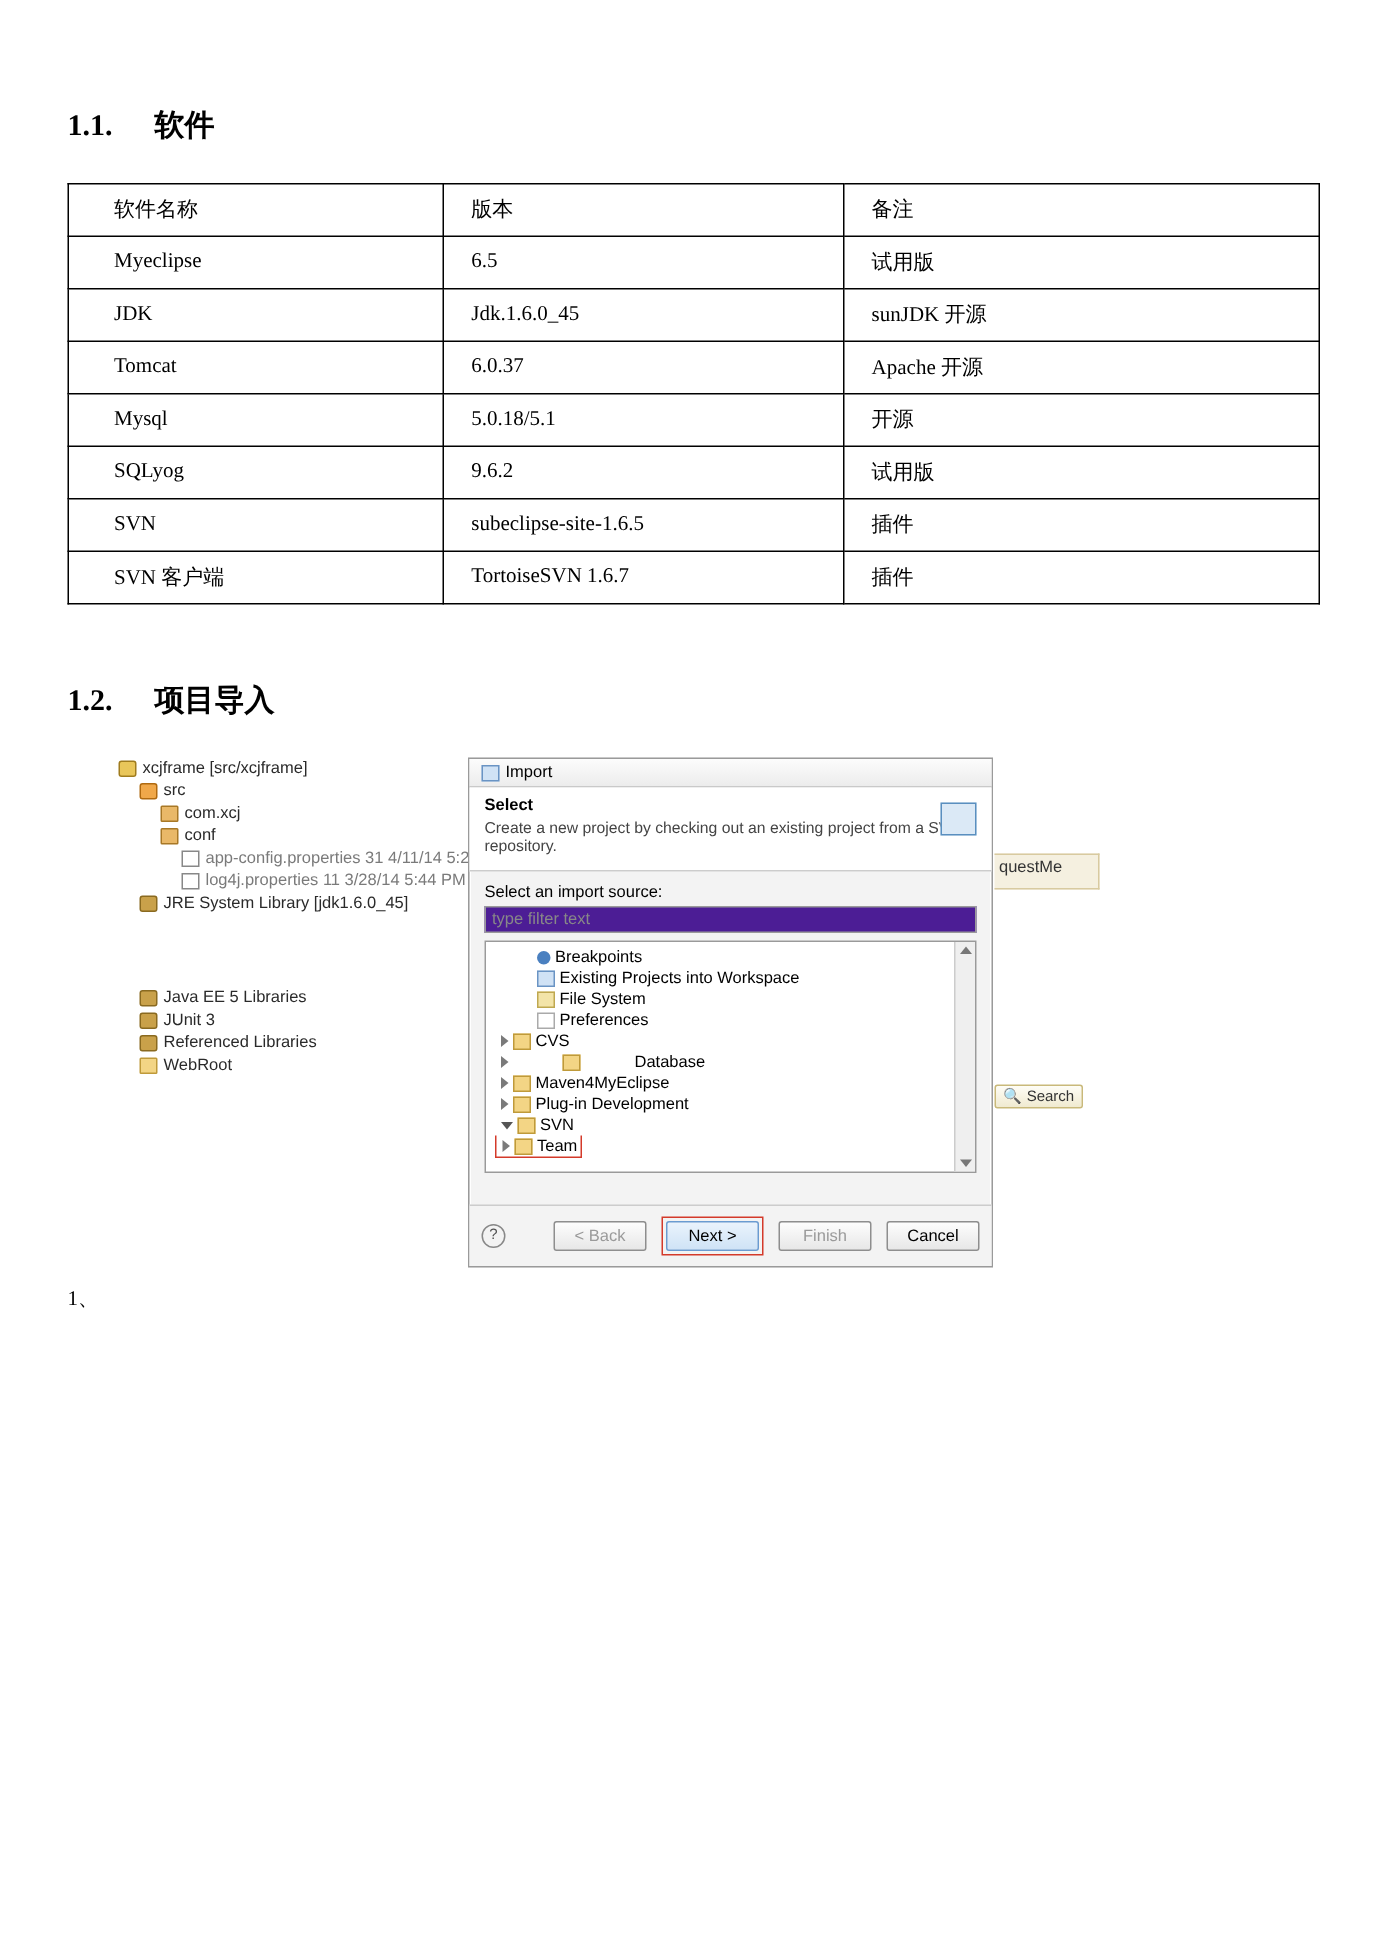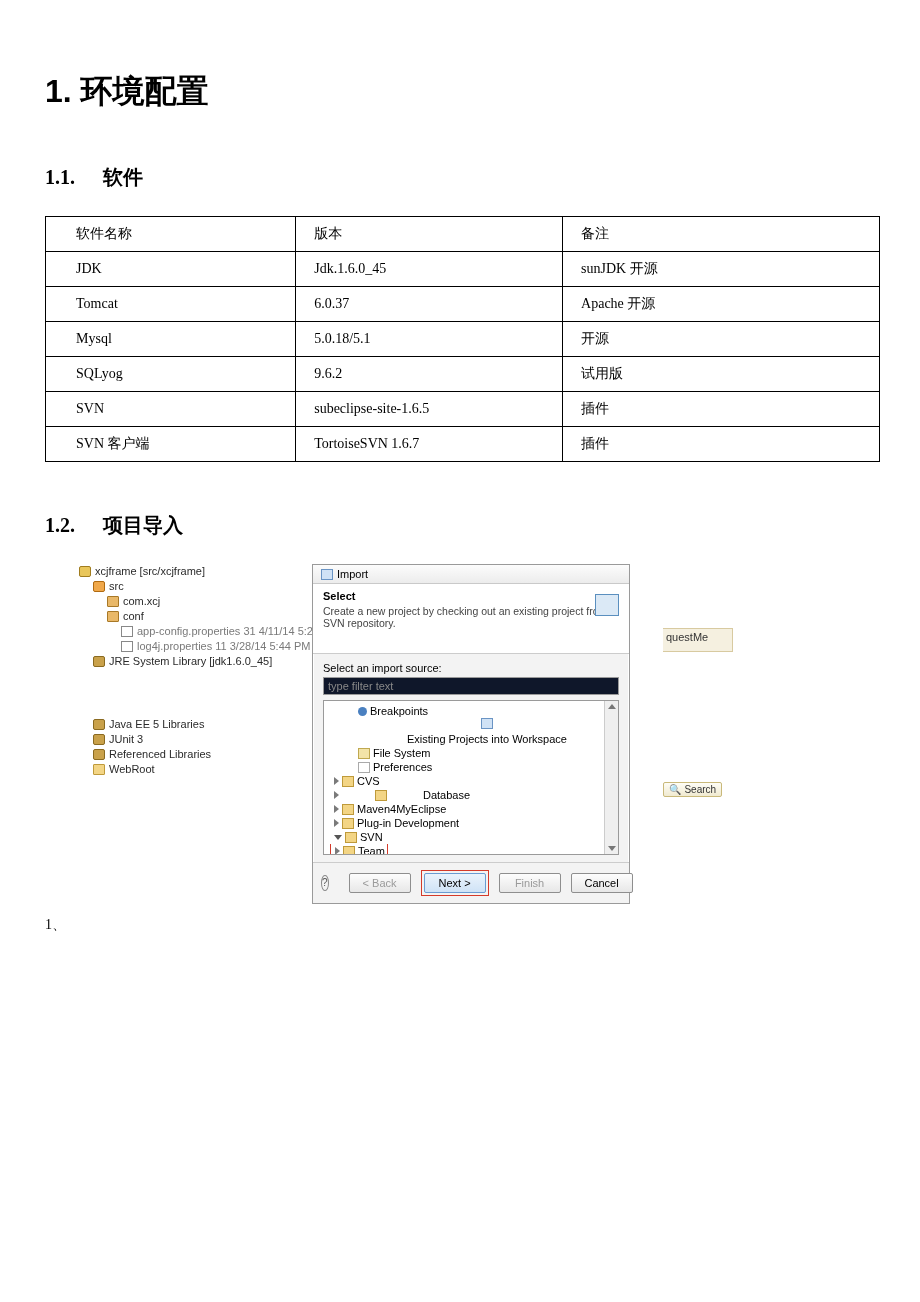--- a/index.html
+++ b/index.html
@@ -60,48 +60,48 @@
   .ic { display:inline-block; width:12px; height:11px; flex:none; }
   .ic-proj   { background:#e9c65a; border:1px solid #a07c1e; border-radius:2px;}
   .ic-pkgroot{ background:#f0a84a; border:1px solid #b06a10; border-radius:2px;}
   .ic-pkg    { background:#e9b868; border:1px solid #a87826; border-radius:1px;}
   .ic-file   { background:#fff; border:1px solid #888;}
   .ic-lib    { background:#c9a14a; border:1px solid #8a6a20; border-radius:2px;}
   .ic-fold   { background:#f3d585; border:1px solid #bf9a3a; border-radius:1px;}
   .muted { color:#7a7a7a; }
   .dialog {
     position:absolute; left:235px; top:0;
-    width:318px; height:340px;
+    width:350px; height:340px;
     background:#f3f3f3;
     border:1px solid #9a9a9a;
     box-shadow:0 0 0 1px #fff inset;
     font-size:11px;
   }
   .dialog .title {
     background:linear-gradient(#fcfcfc,#ececec);
     border-bottom:1px solid #c9c9c9;
     padding:3px 8px;
     font-weight:normal;
     display:flex; align-items:center; gap:4px;
   }
   .dialog .banner {
     background:#fff; border-bottom:1px solid #ccc;
-    padding:6px 10px 24px 10px;
+    padding:6px 10px 10px 10px;
     position:relative;
   }
   .dialog .banner .h { font-weight:bold; font-size:11px; }
   .dialog .banner .d { color:#444; font-size:10.5px; margin-top:3px;}
   .dialog .banner .bicon {
     position:absolute; right:10px; top:10px; width:24px; height:22px;
     border:1px solid #5a8fbf; background:#dbe9f6;
   }
   .dialog .body { padding:8px 10px; }
   .dialog .body .lbl { font-size:11px; }
   .dialog .filter {
-    border:1px solid #9a9a9a; background:#0f172a;
+    border:1px solid #9a9a9a; background:#4c1d95;
     padding:2px 4px; color:#888; margin:3px 0 5px 0; font-size:11px;
   }
   .dialog .treebox {
     border:1px solid #9a9a9a; background:#fff; height:155px;
     padding:3px 2px 3px 6px; overflow:hidden; position:relative;
   }
   .dialog .treebox .sb {
     position:absolute; right:0; top:0; bottom:0; width:14px;
     background:#efefef; border-left:1px solid #ccc;
   }
@@ -154,33 +154,37 @@
   .sidefrag .mag{ color:#caa13a; font-size:10px;}
   .stepnum {
     position:absolute; left:-32px; bottom:0; font-size:14px;
     font-family:"SimSun","Times New Roman",serif;
   }
 </style>
 </head>
 <body>
 
 <div class="page">
-  <h1>1. 环境配置</h1>
 
   <h2>
     <span class="hnum">1.1.</span><span>软件</span>
   </h2>
 
   <table class="soft">
     <tbody>
         <tr>
       <td>软件名称</td>
       <td>版本</td>
       <td>备注</td>
     </tr>
+    <tr>
+          <td>Myeclipse</td>
+          <td>6.5</td>
+          <td>试用版</td>
+        </tr>
     <tr>
           <td>JDK</td>
           <td>Jdk.1.6.0_45</td>
           <td>sunJDK 开源</td>
         </tr>
     <tr>
           <td>Tomcat</td>
           <td>6.0.37</td>
           <td>Apache 开源</td>
         </tr>
@@ -273,21 +277,21 @@
       </div>
       <div class="body">
         <div class="lbl">Select an import source:</div>
         <div class="filter">type filter text</div>
         <div class="treebox">
           <div class="sb"></div>
           <div class="trow" style="padding-left:28px;">
               <span class="ic ic-bp"></span>
               <span>Breakpoints</span>
             </div>
-          <div class="trow" style="padding-left:28px;flex-direction:column;">
+          <div class="trow" style="padding-left:28px;">
               <span class="ic ic-imp"></span>
               <span>Existing Projects into Workspace</span>
             </div>
           <div class="trow" style="padding-left:28px;">
               <span class="ic ic-fs"></span>
               <span>File System</span>
             </div>
           <div class="trow" style="padding-left:28px;">
               <span class="ic ic-pref"></span>
               <span>Preferences</span>

